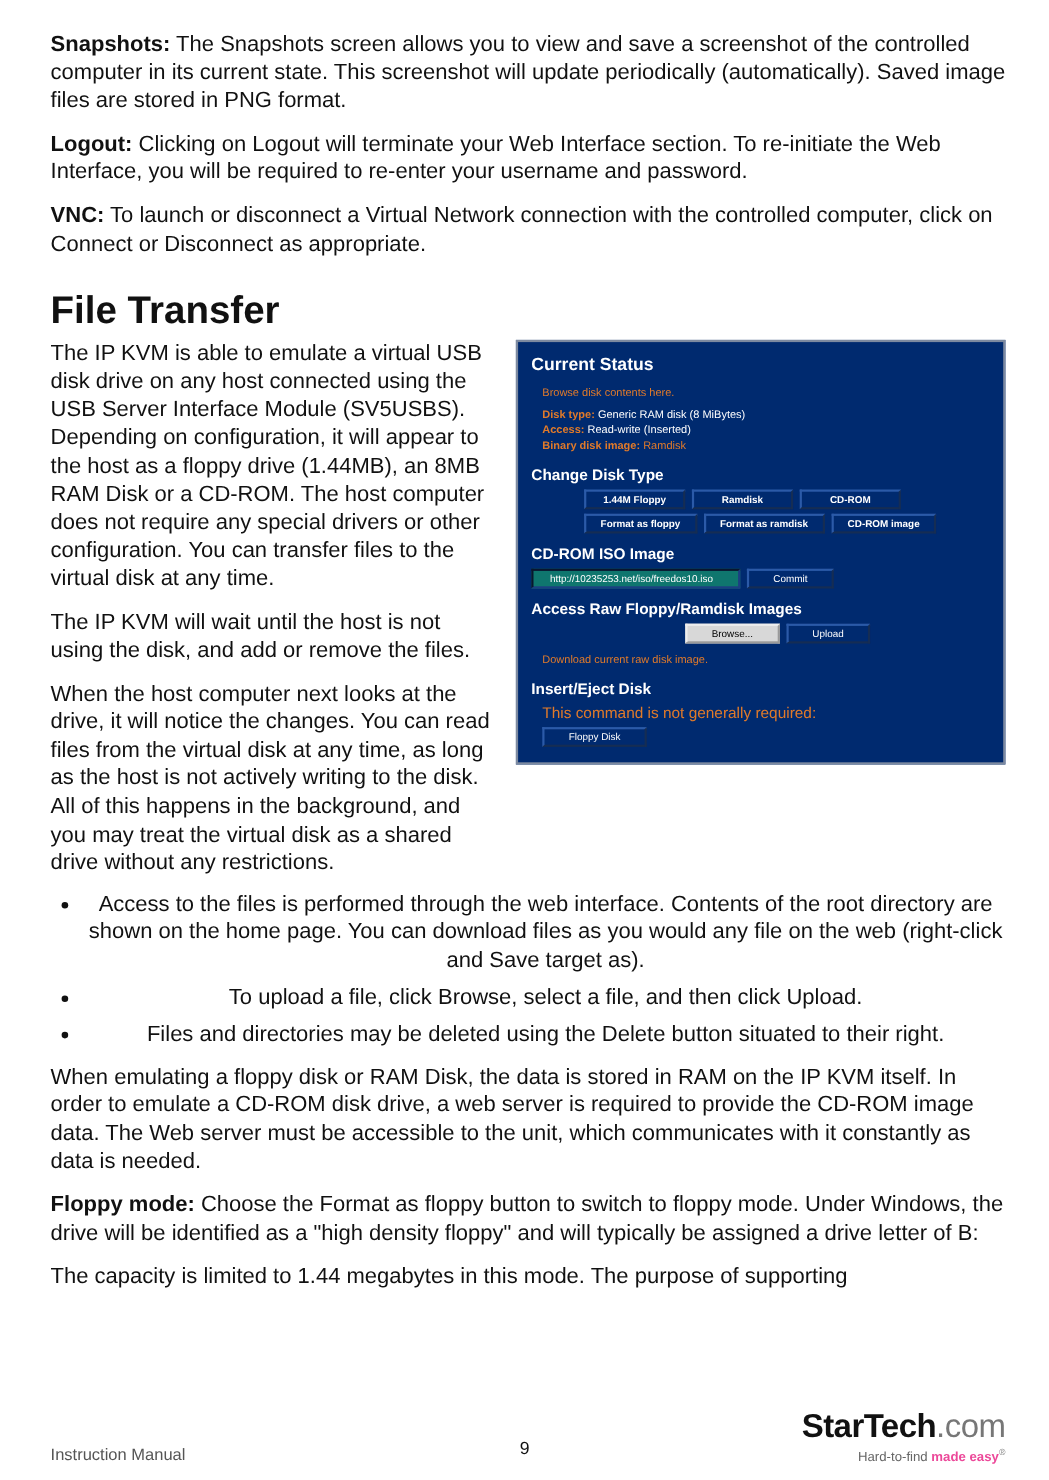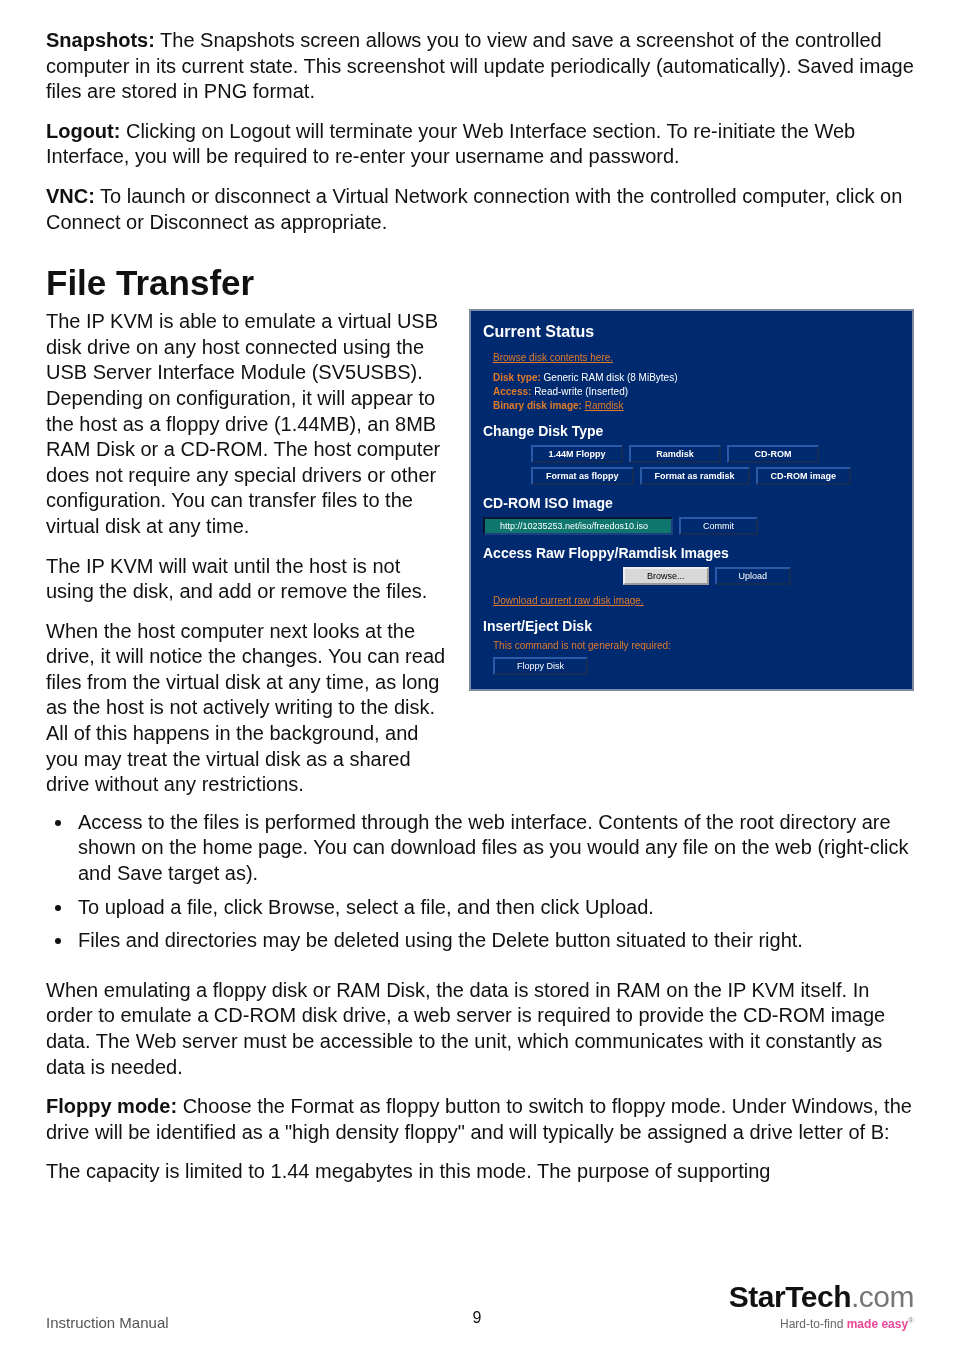--- a/index.html
+++ b/index.html
@@ -18,21 +18,21 @@
   .screenshot {
     width: 445px;
     background: #002a6f;
     border: 2px solid #7d8aa0;
     color: #fff;
     padding: 8px 12px 14px 12px;
     font-family: Verdana, Arial, sans-serif;
   }
   .ss-h1 { font-size: 16px; font-weight: 700; color: #fff; margin: 4px 0 6px 0; }
   .ss-h2 { font-size: 14px; font-weight: 700; color: #fff; margin: 10px 0 6px 0; }
-  .ss-link { color: #e07a2a; text-decoration: underline; font-size: 10px; display: inline-block; }
+  .ss-link { color: #e07a2a; font-size: 10px; display: inline-block; }
   .ss-status-line { font-size: 10px; line-height: 1.4; }
   .ss-status-line .k { color: #e07a2a; font-weight: 700; }
   .ss-status-block { margin: 6px 0 6px 10px; }
 
   .ss-btn-row { display: flex; gap: 6px; margin: 4px 0 4px 48px; }
   .ss-btn {
     border: 2px outset #2b5aa8;
     background: #002a6f;
     color: #fff;
     font-size: 9px;
@@ -49,24 +49,24 @@
     color: #fff;
     font-size: 9px;
     padding: 2px 15px;
     min-width: 190px;
     height: 18px;
     display: inline-block;
     vertical-align: middle;
   }
   .ss-row { display: flex; gap: 6px; align-items: center; margin: 4px 0 4px 0; flex-wrap: wrap; }
   .ss-row.indent { margin-left: 140px; }
-  .ss-note { color: #e07a2a; font-size: 10px; margin: 4px 0; }
+  .ss-note { color: #e07a2a; font-size: 14px; margin: 4px 0; }
   .ss-insert { margin: 4px 0 0 0; }
 
-  ul.bullets { list-style: disc; margin: 8px 0 24px 0; padding-left: 28px; }
+  ul.bullets { list-style: disc; margin: 8px 0 13px 0; padding-left: 28px; text-align: center; }
   ul.bullets li { font-size: 20px; line-height: 1.28; margin-bottom: 8px; padding-left: 4px; }
 
   .footer { position: absolute; left: 0; right: 0; bottom: 14px; padding: 0 40px 0 46px; display: flex; align-items: flex-end; justify-content: space-between; }
   .footer .iman { font-size: 15px; color: #555; }
   .footer .page-num { font-size: 16px; color: #111; position: absolute; left: 50%; transform: translateX(-50%); bottom: 4px; }
   .brand { text-align: right; }
   .brand .name { font-size: 30px; font-weight: 400; color: #111; letter-spacing: -0.5px; }
   .brand .name .bold { font-weight: 700; }
   .brand .name .com { color: #777; }
   .brand .tag { font-size: 12px; color: #666; margin-top: 2px; }

